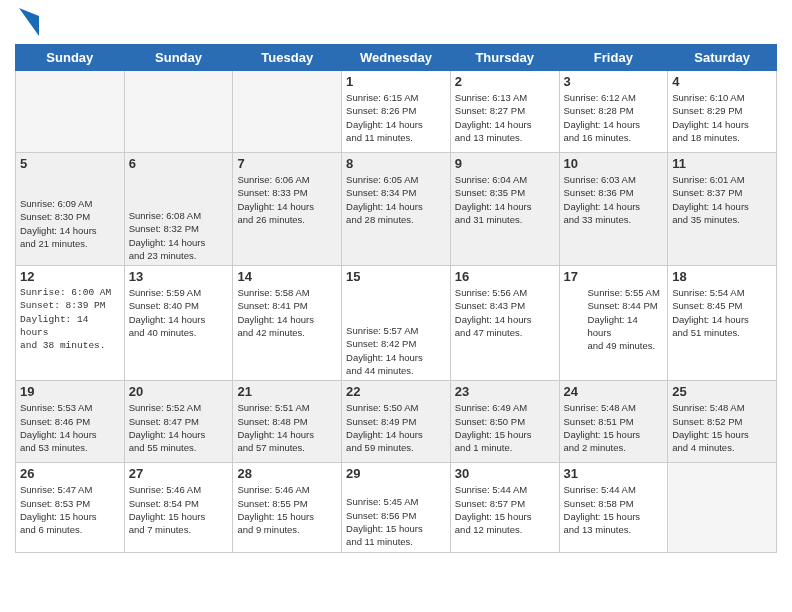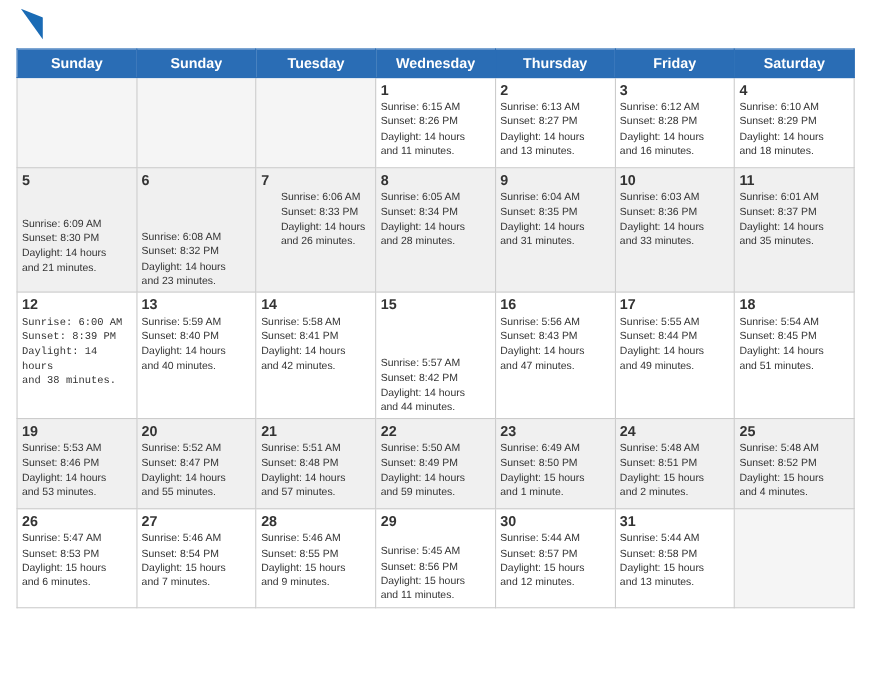--- a/index.html
+++ b/index.html
@@ -175,21 +175,21 @@
           </td>
           <td>
             <div class="day-number">6</div>
             <div class="day-info" style="white-space: pre-line; margin-top: 38px;">Sunrise: 6:08 AM
 Sunset: 8:32 PM
 Daylight: 14 hours
 and 23 minutes.</div>
           </td>
           <td>
             <div class="day-number">7</div>
-            <div class="day-info" style="white-space: pre-line; margin-left: 18px;">Sunrise: 6:06 AM
+            <div class="day-info" style="white-space: pre-line;">Sunrise: 6:06 AM
 Sunset: 8:33 PM
 Daylight: 14 hours
 and 26 minutes.</div>
           </td>
           <td>
             <div class="day-number">8</div>
             <div class="day-info" style="white-space: pre-line;">Sunrise: 6:05 AM
 Sunset: 8:34 PM
 Daylight: 14 hours
 and 28 minutes.</div>
@@ -247,21 +247,21 @@
           </td>
           <td>
             <div class="day-number">16</div>
             <div class="day-info" style="white-space: pre-line;">Sunrise: 5:56 AM
 Sunset: 8:43 PM
 Daylight: 14 hours
 and 47 minutes.</div>
           </td>
           <td>
             <div class="day-number">17</div>
-            <div class="day-info" style="white-space: pre-line;">Sunrise: 5:55 AM
+            <div class="day-info" style="white-space: pre-line; margin-left: 24px;">Sunrise: 5:55 AM
 Sunset: 8:44 PM
 Daylight: 14 hours
 and 49 minutes.</div>
           </td>
           <td>
             <div class="day-number">18</div>
             <div class="day-info" style="white-space: pre-line;">Sunrise: 5:54 AM
 Sunset: 8:45 PM
 Daylight: 14 hours
 and 51 minutes.</div>

